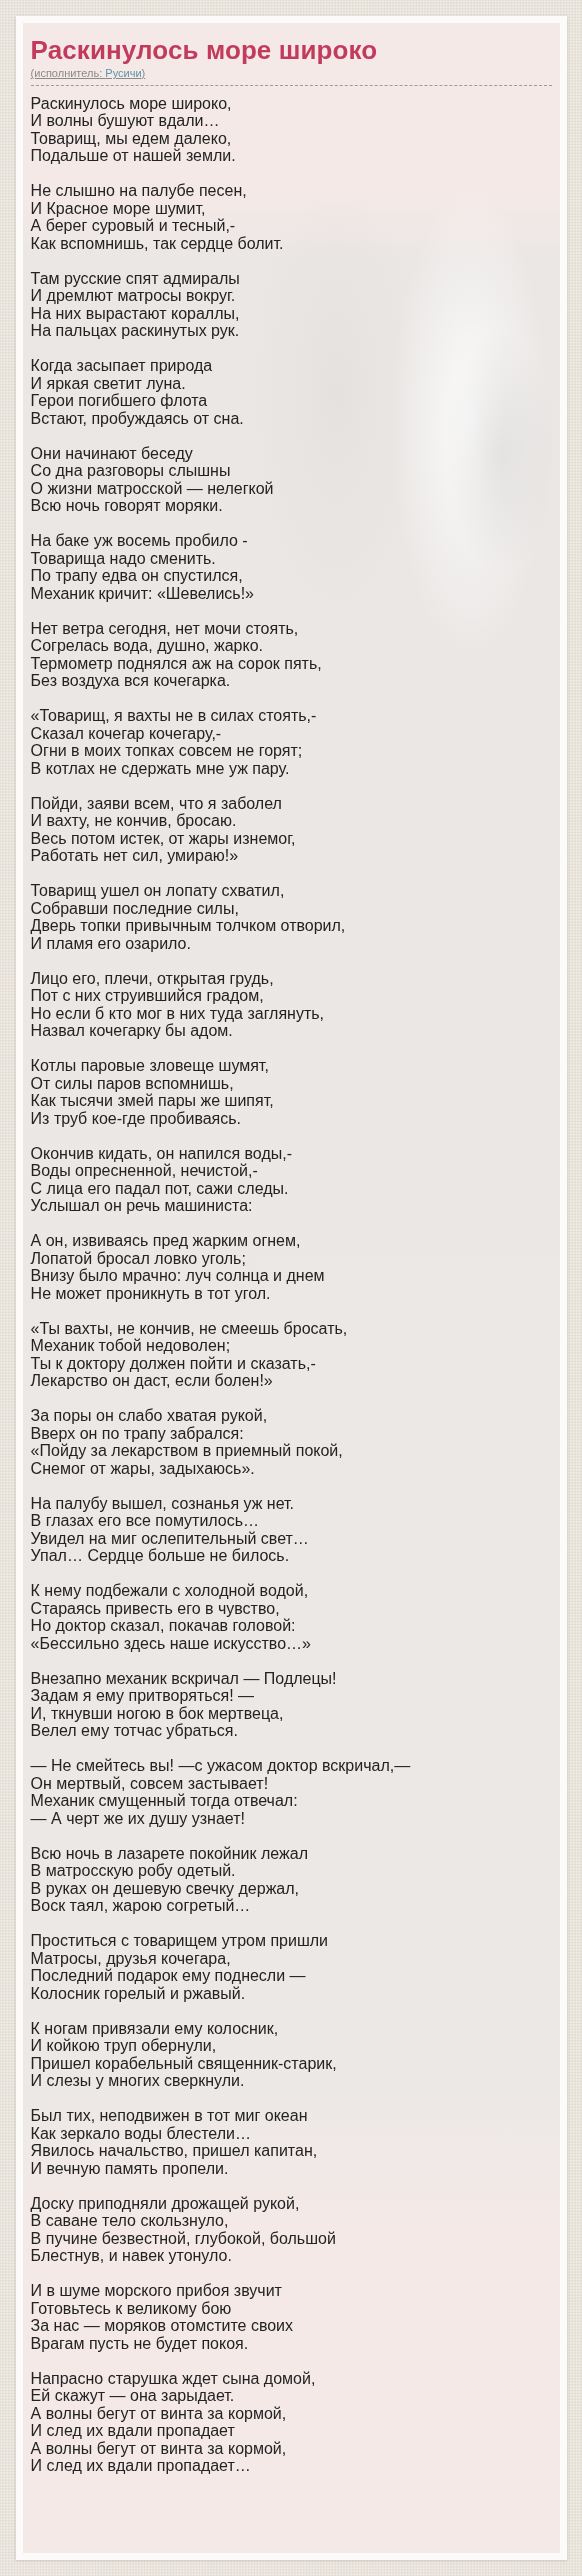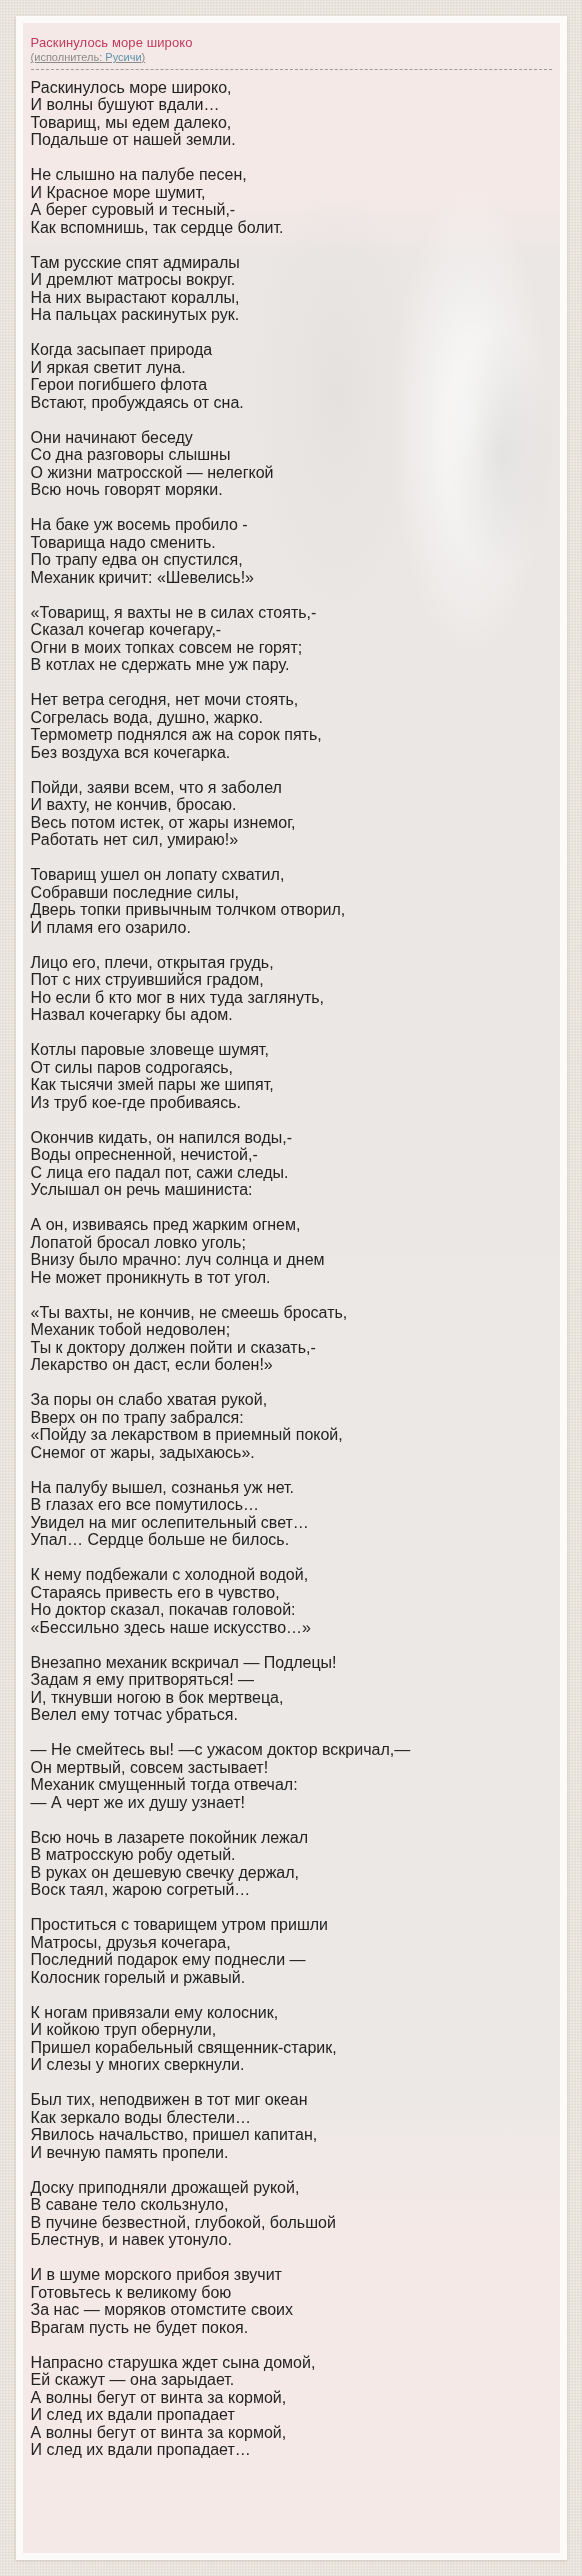--- a/index.html
+++ b/index.html
@@ -68,22 +68,22 @@
   .figure-blob-c {
     position: absolute;
     left: 219px; top: 117px;
     width: 189px; height: 510px;
     background: radial-gradient(closest-side, rgba(222,220,218,0.5), rgba(222,220,218,0) 85%);
     pointer-events: none;
   }
   .content { position: relative; z-index: 2; }
   h1.title {
     margin: 2.9px 0 1.5px 0;
-    font-size: 13px;
-    font-weight: 400;
+    font-size: 26px;
+    font-weight: 700;
     color: #c23b5c;
     letter-spacing: 0.1px;
   }
   .performer-line {
     font-size: 11px;
     color: #8a8a8a;
     padding-bottom: 5.8px;
     border-bottom: 0.7px dashed #9b9b9b;
     margin-bottom: 8.7px;
     text-decoration: underline;
@@ -137,42 +137,42 @@
 Герои погибшего флота
 Встают, пробуждаясь от сна.</p>
           <p>Они начинают беседу
 Со дна разговоры слышны
 О жизни матросской — нелегкой
 Всю ночь говорят моряки.</p>
           <p>На баке уж восемь пробило -
 Товарища надо сменить.
 По трапу едва он спустился,
 Механик кричит: «Шевелись!»</p>
+          <p>Нет ветра сегодня, нет мочи стоять,
+Согрелась вода, душно, жарко.
+Термометр поднялся аж на сорок пять,
+Без воздуха вся кочегарка.</p>
           <p>«Товарищ, я вахты не в силах стоять,-
 Сказал кочегар кочегару,-
 Огни в моих топках совсем не горят;
 В котлах не сдержать мне уж пару.</p>
-          <p>Нет ветра сегодня, нет мочи стоять,
-Согрелась вода, душно, жарко.
-Термометр поднялся аж на сорок пять,
-Без воздуха вся кочегарка.</p>
           <p>Пойди, заяви всем, что я заболел
 И вахту, не кончив, бросаю.
 Весь потом истек, от жары изнемог,
 Работать нет сил, умираю!»</p>
           <p>Товарищ ушел он лопату схватил,
 Собравши последние силы,
 Дверь топки привычным толчком отворил,
 И пламя его озарило.</p>
           <p>Лицо его, плечи, открытая грудь,
 Пот с них струившийся градом,
 Но если б кто мог в них туда заглянуть,
 Назвал кочегарку бы адом.</p>
           <p>Котлы паровые зловеще шумят,
-От силы паров содрогаясь,
+От силы паров вспомнишь,
 Как тысячи змей пары же шипят,
 Из труб кое-где пробиваясь.</p>
           <p>Окончив кидать, он напился воды,-
 Воды опресненной, нечистой,-
 С лица его падал пот, сажи следы.
 Услышал он речь машиниста:</p>
           <p>А он, извиваясь пред жарким огнем,
 Лопатой бросал ловко уголь;
 Внизу было мрачно: луч солнца и днем
 Не может проникнуть в тот угол.</p>

